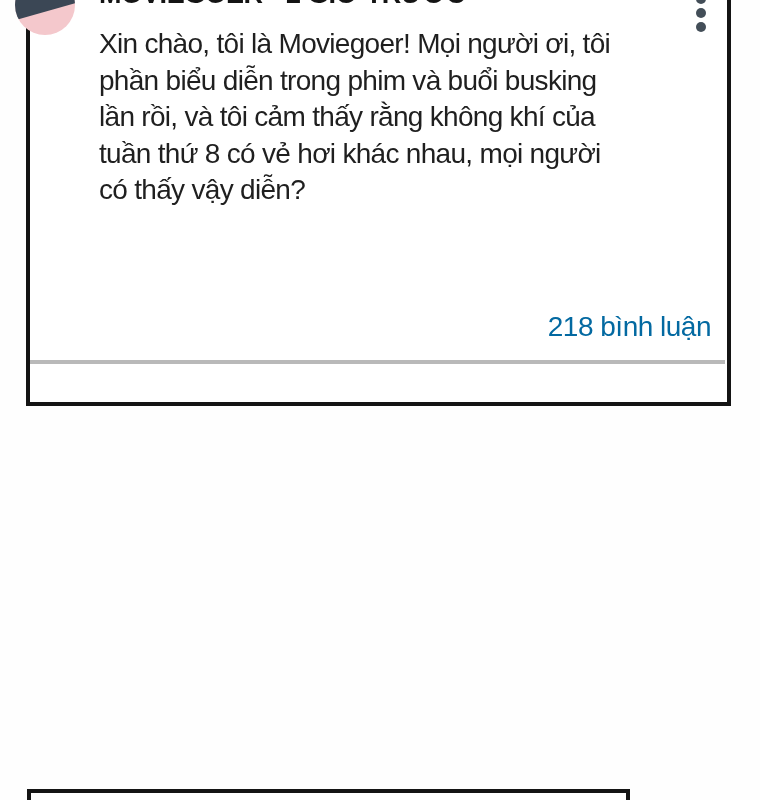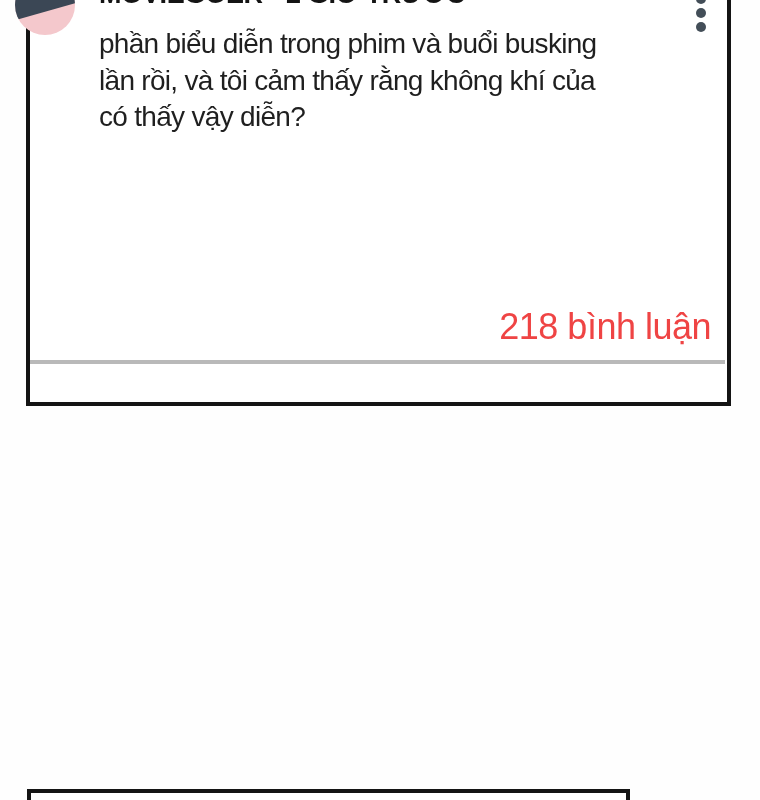--- a/index.html
+++ b/index.html
@@ -36,21 +36,21 @@
   .kebab span{width:10px;height:10px;border-radius:50%;background:#434e58;}
   
   .post-body{
     position:absolute;left:99px;top:26px;z-index:5;
     font-size:28px;line-height:36.5px;color:#1f1f1f;
     letter-spacing:-0.7px;white-space:nowrap;
   }
   
   .comments{
     position:absolute;right:49px;top:309px;z-index:5;
-    font-size:36px;line-height:36px;color:#ef4444;letter-spacing:-0.5px;
+    font-size:28px;line-height:36px;color:#0369a1;letter-spacing:-0.5px;
     white-space:nowrap;
   }
   
   .divider{
     position:absolute;left:30px;top:360px;width:695px;height:4px;
     background:#b9b9b9;z-index:4;
   }
   
   .next-card{
     position:absolute;left:27px;top:789px;width:603px;height:80px;
@@ -70,20 +70,22 @@
 
 <div class="post-header">MOVIEGOER · 2 GIỜ TRƯỚC</div>
 
 <div class="kebab">
   <span></span>
   <span></span>
   <span></span>
 </div>
 
 <div class="post-body">
+  <div>Xin chào, tôi là Moviegoer! Mọi người ơi, tôi</div>
   <div>phần biểu diễn trong phim và buổi busking</div>
   <div>lần rồi, và tôi cảm thấy rằng không khí của</div>
+  <div>tuần thứ 8 có vẻ hơi khác nhau, mọi người</div>
   <div>có thấy vậy diễn?</div>
 </div>
 
 <div class="comments">218 bình luận</div>
 
 <div class="next-card"></div>
 
 </body></html>

